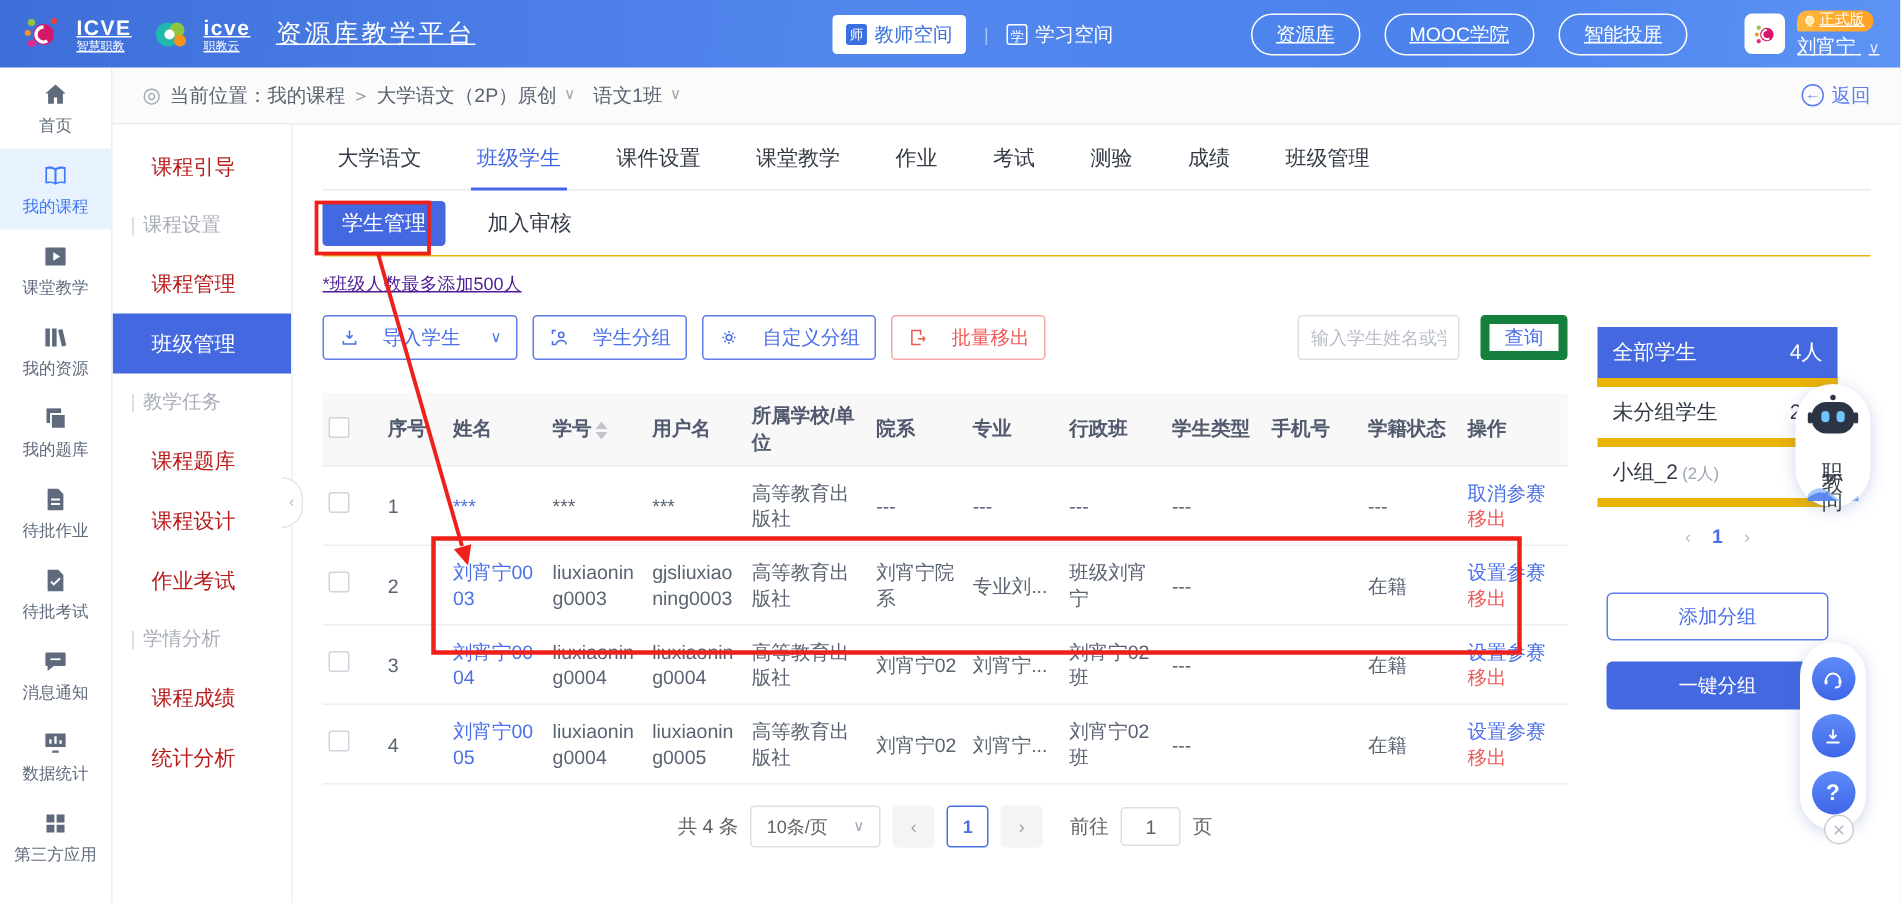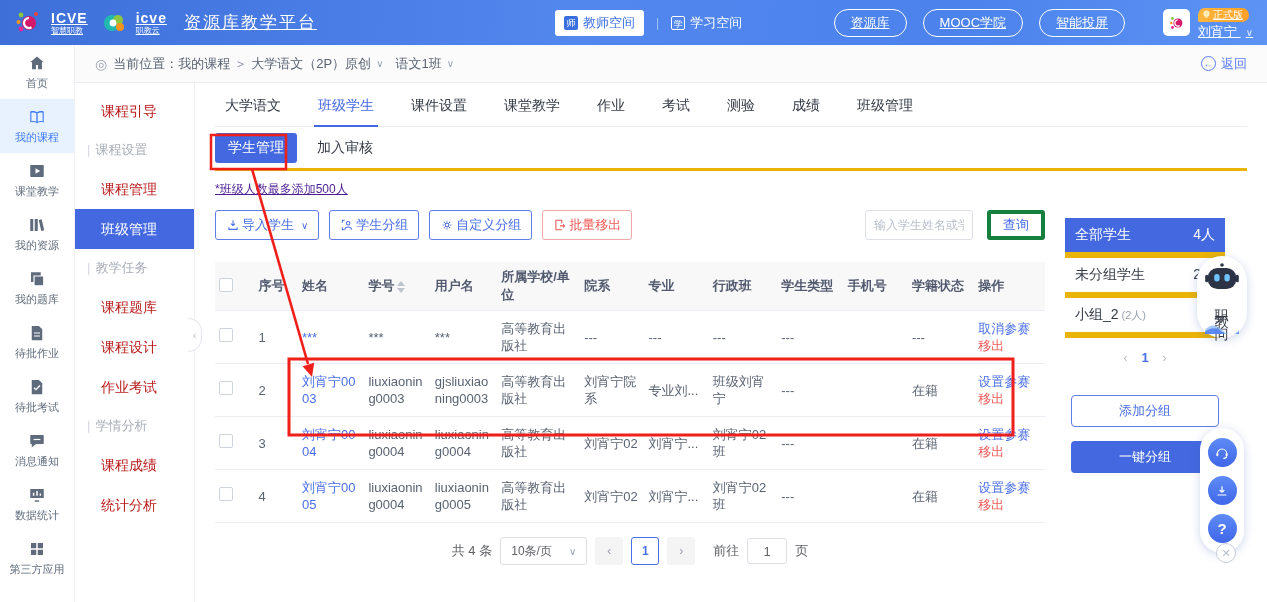--- a/index.html
+++ b/index.html
@@ -56,34 +56,34 @@
   .m-sec i { font-style:normal; color:#d4d7dd; margin-right:5px; }
   .collapse { position:absolute; left:188px; top:318px; width:14px; height:34px; background:#fff; border:1px solid #e3e6ec; border-left:none;
     border-radius:0 17px 17px 0; color:#b6bcc6; font-size:11px; display:flex; align-items:center; justify-content:center; z-index:6; cursor:pointer; }
 
   
   .main { position:absolute; left:195px; top:83px; width:1072px; height:519px; background:#fff; padding-left:20px; z-index:2; }
   .tabs { display:flex; align-items:center; gap:37px; height:44px; border-bottom:1px solid #e8ebf1; padding-left:10px; width:1032px; }
   .tab { font-size:14px; color:#333a45; height:44px; line-height:44px; cursor:pointer; position:relative; white-space:nowrap; }
   .tab.active { color:#4468e4; }
   .tab.active:after { content:""; position:absolute; left:-4px; right:-4px; bottom:0; height:2px; background:#4468e4; }
-  .subtabs { display:flex; align-items:center; gap:20px; height:44px; border-bottom:3px solid #eab308; width:1032px; }
+  .subtabs { display:flex; align-items:center; gap:28px; height:44px; border-bottom:1px solid #eab308; width:1032px; }
   .stab-btn { background:#4368e0; color:#fff; font-size:14px; padding:6px 13px; border-radius:3px; cursor:pointer; }
   .stab { font-size:14px; color:#333a45; cursor:pointer; }
   .note { color:#4c1d95; font-size:12px; margin-top:10px; height:14px;text-decoration:underline; }
 
   .toolbar { display:flex; align-items:center; margin-top:15px; width:830px; gap:10px; }
-  .tbtn { display:flex; align-items:center; gap:2px; border:1px solid #5f7ce8; color:#4a6fe8; background:#fff; font-size:13px;
+  .tbtn { display:flex; align-items:center; gap:15px; border:1px solid #5f7ce8; color:#4a6fe8; background:#fff; font-size:13px;
     height:30px; padding:0 10px; border-radius:3px; cursor:pointer; white-space:nowrap; }
   .tbtn svg { width:14px; height:14px; stroke:currentColor; fill:none; stroke-width:1.8; }
   .tbtn.red { border-color:#f0a9a6; color:#ee5a55; }
   .srch { margin-left:auto; width:108px; height:30px; border:1px solid #dcdfe6; border-radius:3px; font-size:12px; padding:0 8px; color:#606266;
     font-family:"Liberation Sans","DejaVu Sans",sans-serif; }
   .srch::placeholder { color:#b8bec9; }
-  .qbtn { width:58px; height:30px; border:4px solid #15803d; color:#4a6fe8; background:#fff; border-radius:3px; font-size:13px; margin-left:4px; cursor:pointer; }
+  .qbtn { width:58px; height:30px; border:6px solid #15803d; color:#4a6fe8; background:#fff; border-radius:3px; font-size:13px; margin-left:4px; cursor:pointer; }
 
   table.tbl { border-collapse:collapse; table-layout:fixed; width:830px; margin-top:22px; font-size:13px; color:#5a6372; }
   .tbl th { background:#f8f8f9; color:#515a6e; font-weight:bold; text-align:left; padding:6px 4px; height:46px; font-size:13px; }
   .tbl td { border-bottom:1px solid #ebeef5; padding:9px 4px; vertical-align:middle; word-break:break-all; line-height:17px; }
   .tbl thead tr { border-bottom:1px solid #ebeef5; }
   .chk { width:14px; height:14px; border:1px solid #cfd3dc; border-radius:2px; display:inline-block; background:#fff; cursor:pointer; }
   .lnk-b { color:#4a6fe8; cursor:pointer; }
   .lnk-r { color:#ee5a55; cursor:pointer; }
   .op a { display:block; text-decoration:none; }
   .sort { display:inline-flex; flex-direction:column; vertical-align:middle; margin-left:3px; }

